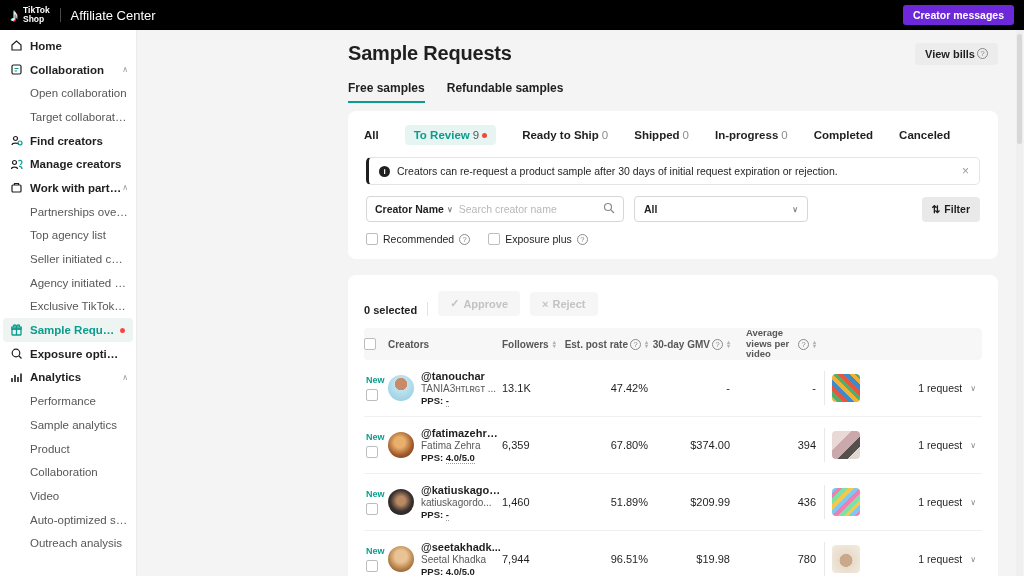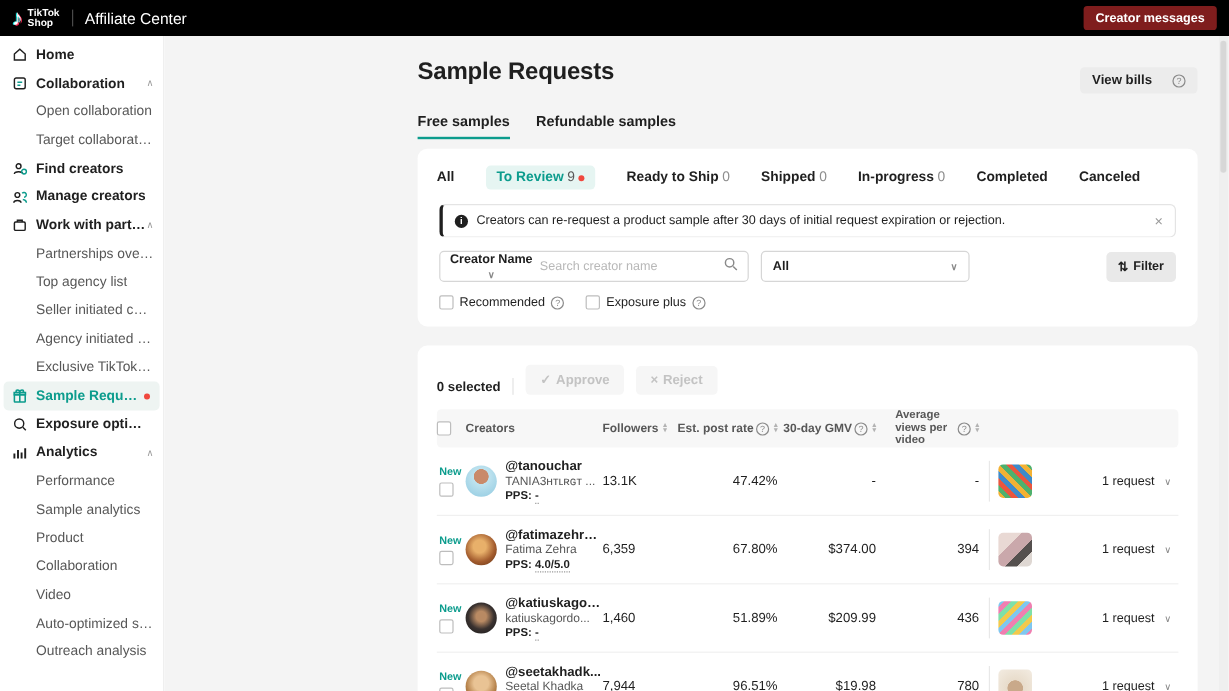--- a/index.html
+++ b/index.html
@@ -9,21 +9,21 @@
   
   .topbar { position:fixed; top:0; left:0; width:1024px; height:30px; background:#000;
     display:flex; align-items:center; padding:0 10px; z-index:50; }
   .logo { display:flex; align-items:center; gap:4px; }
   .note { color:#fff; font-size:18px; font-weight:700; line-height:18px;
     text-shadow:-1px 0 0 #25f4ee, 1px 1px 0 #fe2c55; }
   .brand { color:#fff; font-size:8.5px; font-weight:700; line-height:9px; }
   .tb-div { width:1px; height:14px; background:#4a4a4a; margin:0 10px; }
   .app-title { color:#fff; font-size:13px; font-weight:400; }
   .tb-right { margin-left:auto; }
-  .msg-btn { background:#7f1d1d; color:#fff; font-size:10.5px; font-weight:700;
+  .msg-btn { background:#6d28d9; color:#fff; font-size:10.5px; font-weight:700;
     padding:4px 10px; border-radius:3px; border:none; cursor:pointer; }
 
   
   .sidebar { position:fixed; top:30px; left:0; width:137px; height:546px; background:#fff;
     border-right:1px solid #ececec; padding-top:4px; overflow:hidden; }
   .nav-item { display:flex; align-items:center; height:23.7px; padding:0 8px 0 10px;
     font-size:11.5px; font-weight:700; color:#1f1f1f; cursor:pointer; white-space:nowrap; }
   .nav-item .nicon { width:13px; height:13px; margin-right:7px; flex:0 0 13px; display:flex; align-items:center; }
   .nav-item.sub { padding-left:30px; font-weight:400; color:#575757; }
   .nav-item .chev { margin-left:auto; color:#9a9a9a; font-size:8px; font-weight:400; }
@@ -31,21 +31,21 @@
   .nav-item.active .nlabel { color:#0c9c8d; }
   .reddot { width:5px; height:5px; border-radius:50%; background:#f0483e; margin-left:auto; }
   .nlabel { overflow:hidden; text-overflow:ellipsis; }
 
   
   .main { position:absolute; left:348px; top:30px; width:650px; }
   .page-head { display:flex; align-items:center; margin-top:12px; }
   .page-title { font-size:20px; font-weight:800; letter-spacing:-0.2px; }
   .viewbills { margin-left:auto; background:#ececec; border:none; border-radius:4px;
     font-size:11px; font-weight:700; color:#1f1f1f; padding:5px 10px; display:flex;
-    align-items:center; gap:17px; cursor:pointer;margin-top:14px; }
+    align-items:center; gap:2px; cursor:pointer; }
   .qicon { display:inline-flex; width:11px; height:11px; border:1px solid #8a8a8a; border-radius:50%;
     color:#8a8a8a; font-size:7.5px; align-items:center; justify-content:center; font-weight:400; flex:0 0 11px; }
 
   .tabs { display:flex; gap:22px; margin-top:16px; }
   .tab { font-size:12px; font-weight:700; color:#1f1f1f; padding-bottom:6px; cursor:pointer; }
   .tab.active { color:#1f1f1f; border-bottom:2.5px solid #0c9c8d; }
 
   .card { background:#fff; border-radius:8px; }
   .card1 { margin-top:8px; padding:12px 0 14px; }
   .status-tabs { display:flex; align-items:center; gap:26px; padding:2px 16px 12px; }
@@ -58,21 +58,21 @@
   .banner { margin:0 18px; border:1px solid #e4e4e4; border-left:3px solid #1f1f1f;
     border-radius:5px; padding:6px 10px; display:flex; align-items:center; gap:7px; }
   .iicon { width:11px; height:11px; border-radius:50%; background:#1f1f1f; color:#fff;
     font-size:8px; display:flex; align-items:center; justify-content:center; flex:0 0 11px; font-weight:700; }
   .banner-text { font-size:10.5px; color:#1f1f1f; }
   .banner-close { margin-left:auto; color:#9a9a9a; font-size:12px; cursor:pointer; background:none; border:none; }
 
   .filter-row { display:flex; align-items:center; margin:11px 18px 0; gap:10px; }
   .search-combo { display:flex; align-items:center; border:1px solid #d6d6d6; border-radius:4px;
     height:26px; width:258px; padding:0 8px; background:#fff; }
-  .search-prefix { font-size:10.5px; font-weight:700; white-space:nowrap; display:flex; align-items:center; gap:3px;flex-direction:column; }
+  .search-prefix { font-size:10.5px; font-weight:700; white-space:nowrap; display:flex; align-items:center; gap:3px; }
   .chev-s { color:#888; font-size:8px; }
   .search-input { border:none; outline:none; flex:1; font-size:10.5px; margin-left:6px; min-width:0;
     font-family:"Liberation Sans", sans-serif; color:#1f1f1f; }
   .search-input::placeholder { color:#b8b8b8; }
   .select-box { display:flex; align-items:center; border:1px solid #d6d6d6; border-radius:4px;
     height:26px; width:174px; padding:0 9px; font-size:10.5px; font-weight:700; cursor:pointer; background:#fff; }
   .select-box .chev-s { margin-left:auto; }
   .filter-btn { margin-left:auto; background:#e9e9e9; border:none; border-radius:4px; height:25px;
     padding:0 10px; font-size:10.5px; font-weight:700; color:#1f1f1f; display:flex; align-items:center; gap:4px; cursor:pointer; }
 

